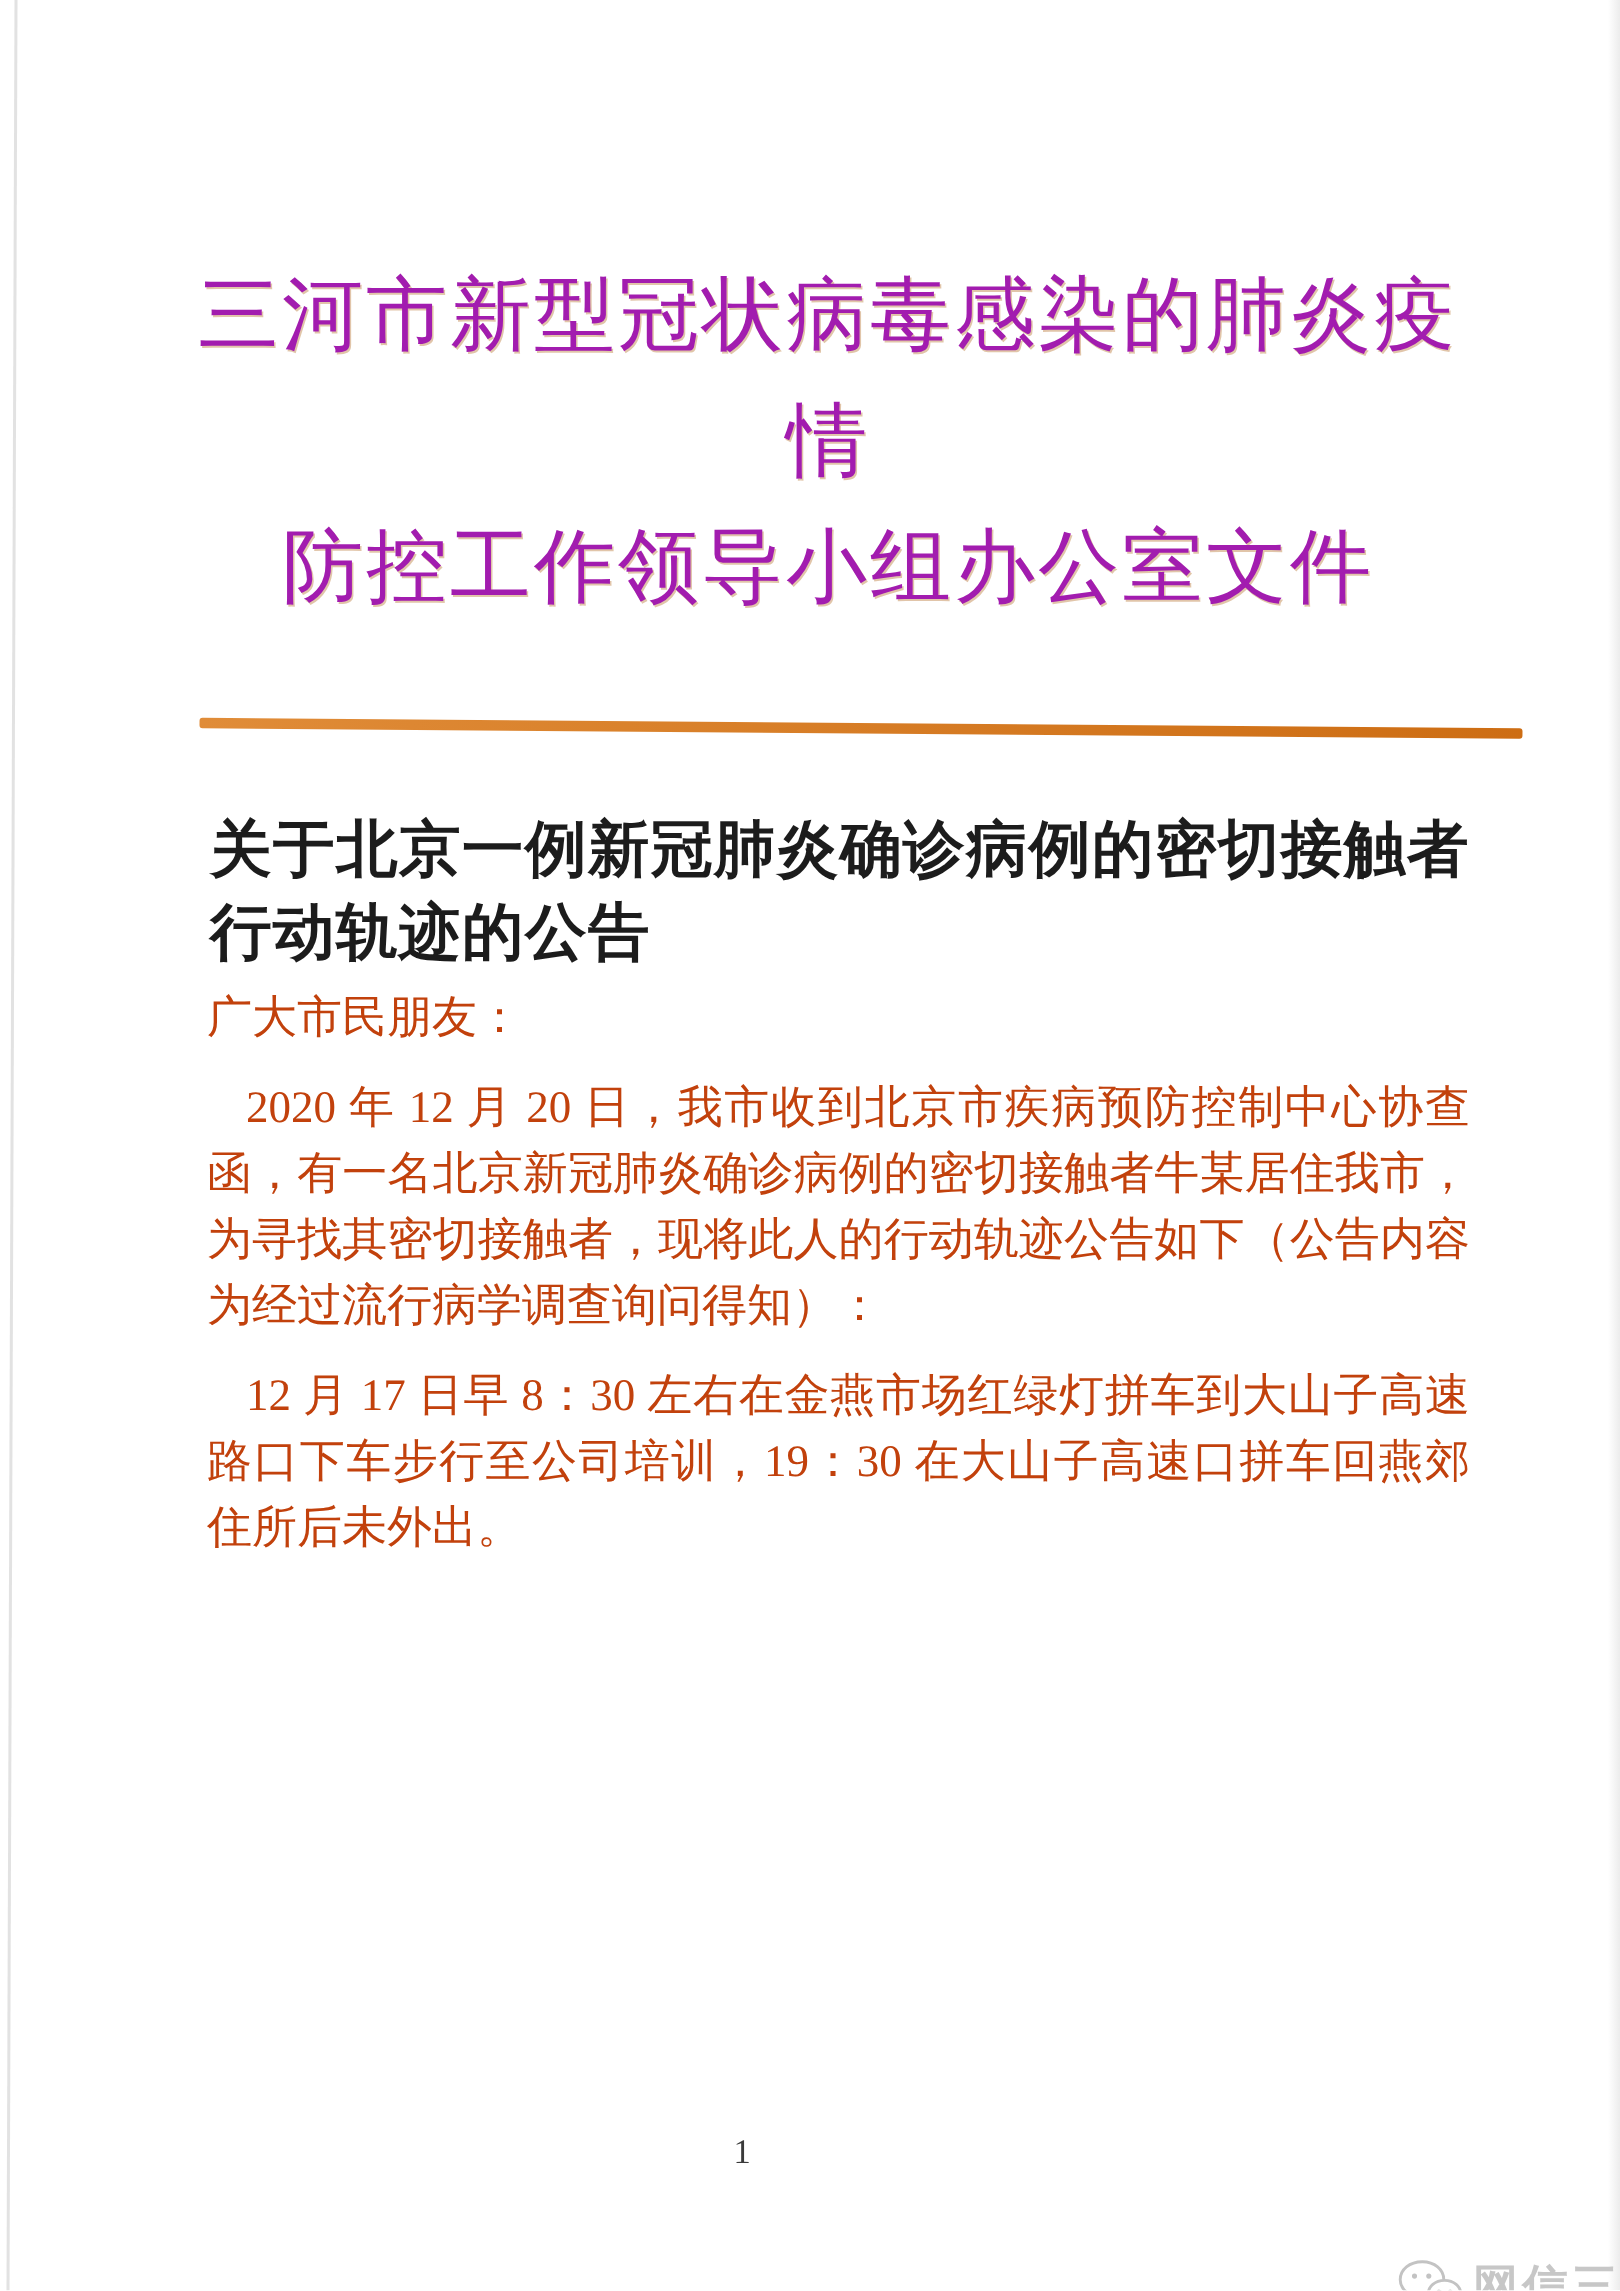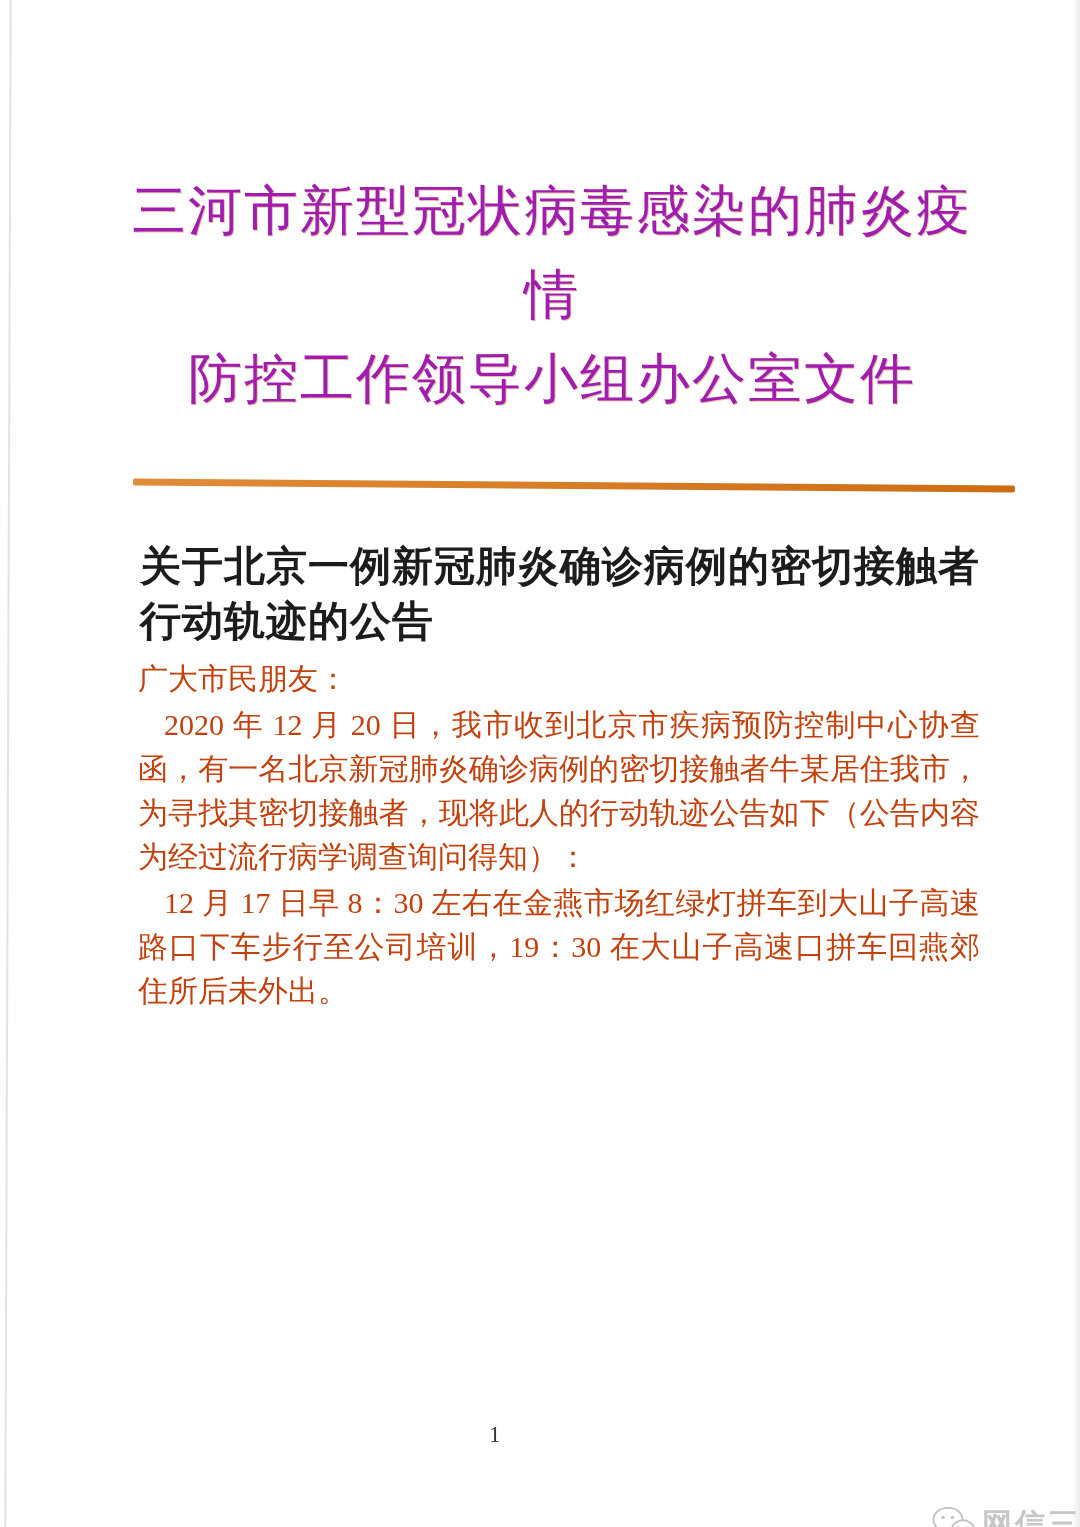--- a/index.html
+++ b/index.html
@@ -70,21 +70,21 @@
     margin: 8px 100px 0 138px;
     color: #c2410c;
     font-size: 30px;
     line-height: 44px;
     text-align: justify;
   }
   .salutation {
     margin: 0;
   }
   .body-text p {
-    margin: 2px 0 0 0;
+    margin: 16px 0 0 0;
     text-indent: 26px;
   }
   
   .page-number {
     position: absolute;
     left: 489px;
     top: 1422px;
     font-size: 23px;
     color: #3a3a3a;
     font-family: "Liberation Serif", serif;

